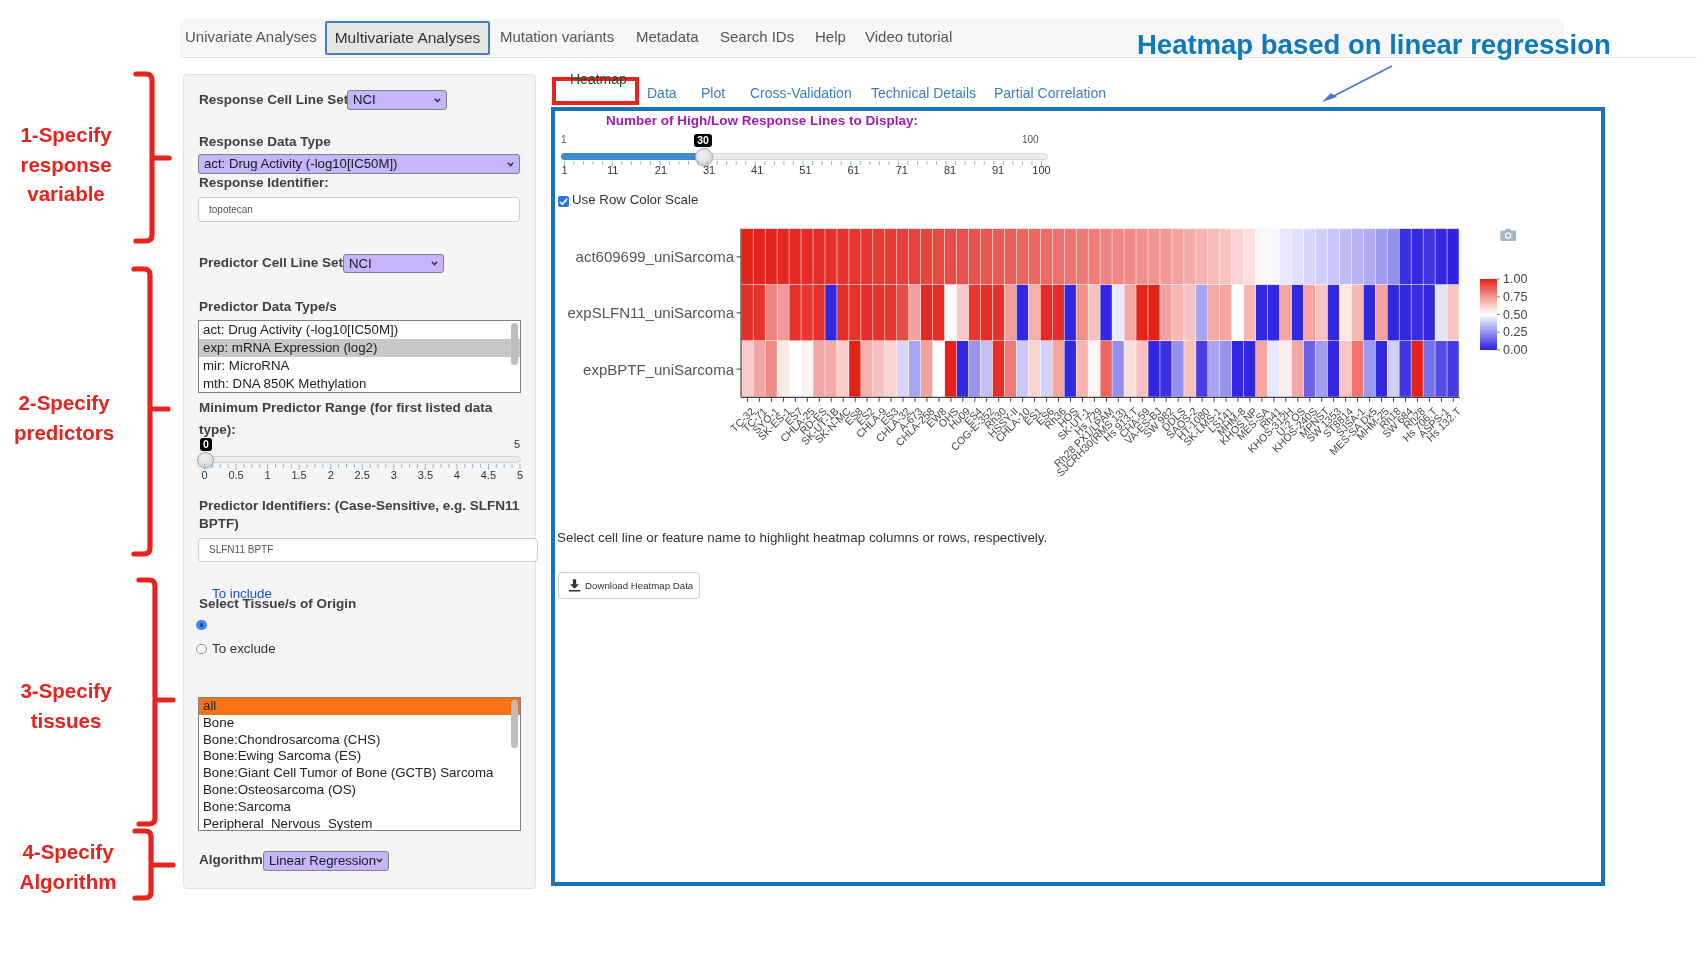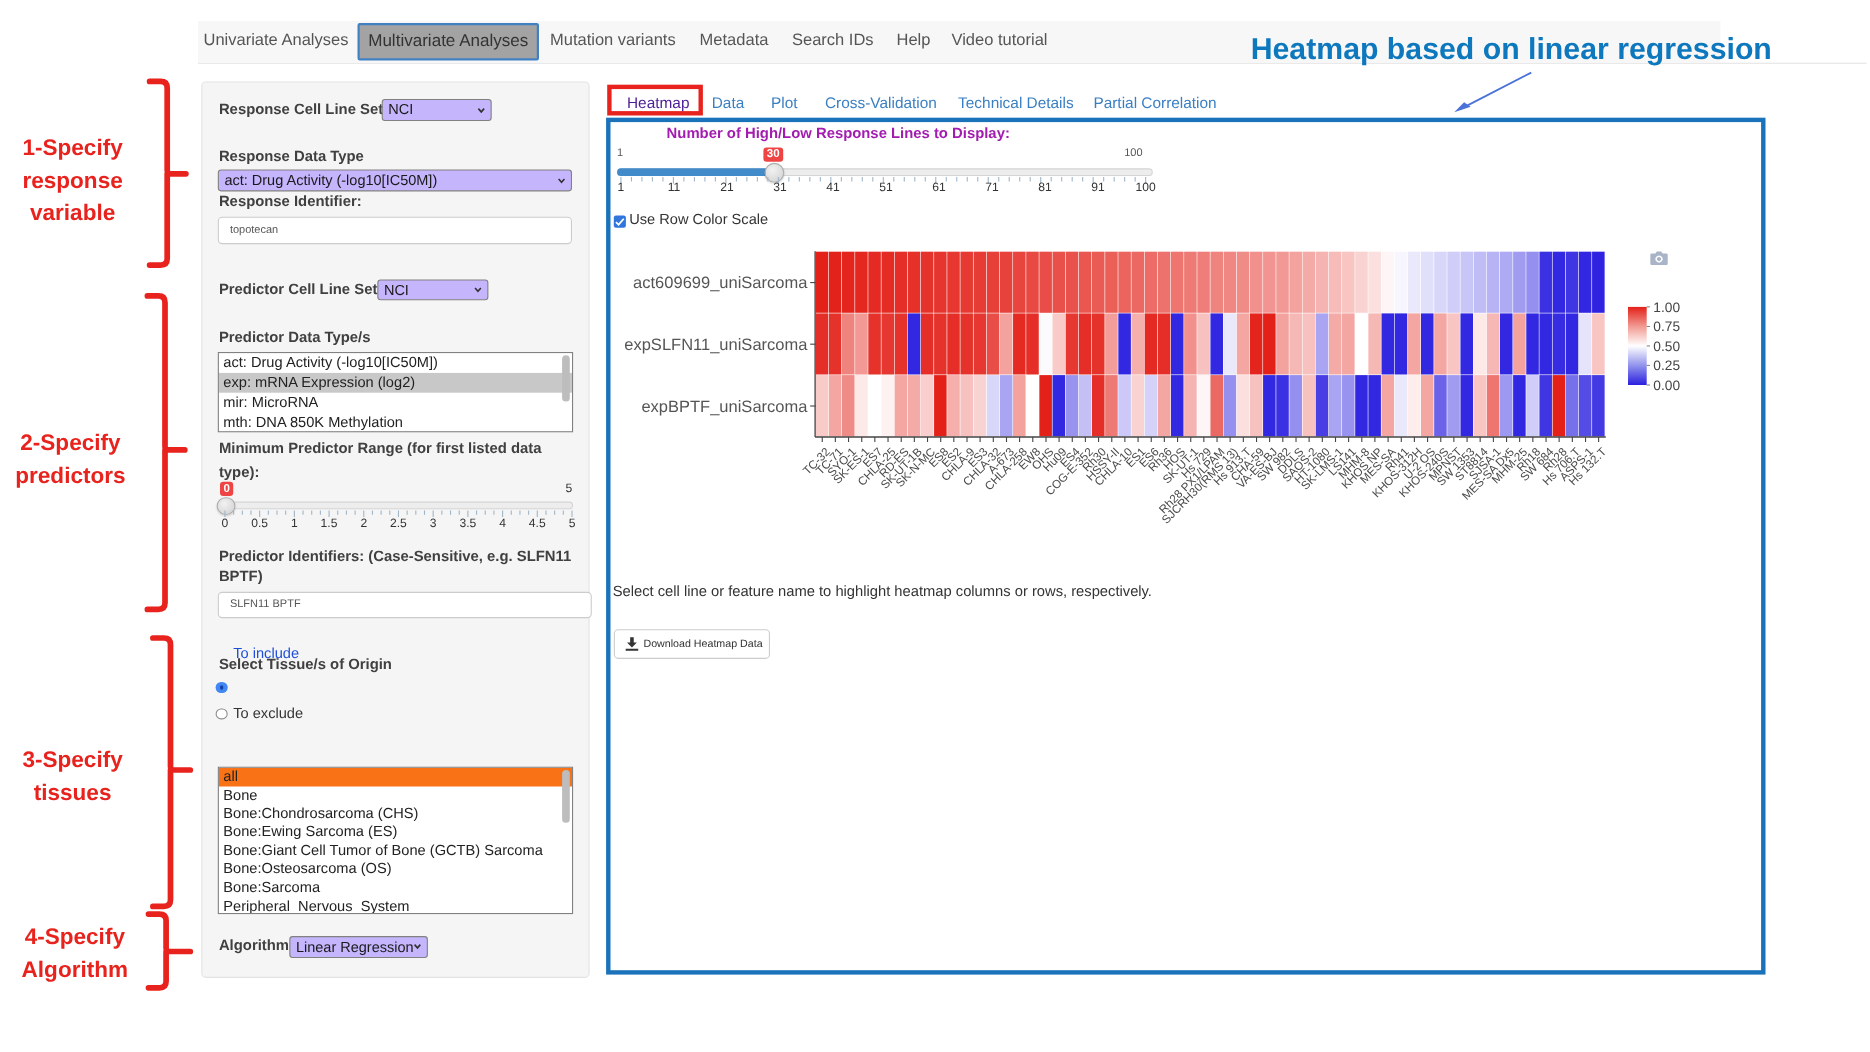--- a/index.html
+++ b/index.html
@@ -2,42 +2,42 @@
 <html><head>
 <meta charset="utf-8">
 <style>
 * { margin:0; padding:0; box-sizing:border-box; }
 body { width:1700px; height:956px; background:#fff; font-family:"Liberation Sans", sans-serif; position:relative; overflow:hidden; }
 .abs { position:absolute; }
 
 #navline { left:180px; top:56.5px; width:1517px; height:1px; background:#e4e4e4; }
 #navstrip { left:180px; top:19px; width:1384px; height:37.5px; background:#f7f7f7; }
 .nav { position:absolute; top:9px; font-size:15px; color:#555; }
-#mtab { position:absolute; left:145px; top:2px; width:165px; height:33.5px; background:#a3a3a3; border:2px solid #4181c2; border-radius:2px; color:#333; font-size:15.5px; text-align:center; line-height:29.5px; }
+#mtab { position:absolute; left:145px; top:2px; width:165px; height:33.5px; background:#e5e5e5; border:2px solid #4181c2; border-radius:2px; color:#333; font-size:15.5px; text-align:center; line-height:29.5px; }
 
 #title { left:1137px; top:29px; font-size:27.5px; font-weight:bold; color:#0e78be; }
 
 .redtxt { color:#e8231e; font-weight:bold; font-size:20.5px; text-align:center; line-height:29.5px; }
 
 #panel { left:183px; top:74px; width:353px; height:815px; background:#f5f5f5; border:1px solid #e3e3e3; border-radius:4px; }
 .lbl { position:absolute; font-weight:bold; font-size:13.5px; color:#404040; }
 .sel { position:absolute; background:#c4b5fd; border:1px solid #818181; border-radius:3px; font-size:13.2px; color:#1a1a1a; padding-left:5px; }
 .sel .txt { display:block; line-height:17.5px; white-space:nowrap; overflow:hidden; }
 .chev { position:absolute; right:5px; top:5.5px; width:7px; height:7px; }
 .inp { position:absolute; background:#fff; border:1px solid #ccc; border-radius:4px; font-size:10px; color:#555; padding-left:10px; }
 .listbox { position:absolute; background:#fff; border:1px solid #818181; overflow:hidden; }
 .listbox div { padding-left:4px; white-space:nowrap; color:#222; }
 .sb { position:absolute; background:#bdbdbd; width:7px; border-radius:4px; }
 
 #bluebox { left:551px; top:107px; width:1054px; height:779px; border:4.5px solid #1a72bb; }
 .tab { position:absolute; top:85px; font-size:14px; color:#3a7fc2; }
 #redrect { left:552px; top:77px; width:87px; height:28px; border:4.5px solid #e8231e; }
 .track { position:absolute; height:7px; background:#ededed; border:1px solid #d5d5d5; border-radius:4px; }
 .handle { position:absolute; width:16px; height:16px; border-radius:50%; background:radial-gradient(circle at 40% 35%, #f2f2f2, #cfcfcf); border:1px solid #adadad; box-shadow:0 1px 2px rgba(0,0,0,0.18); }
-.badge { position:absolute; background:#ef4444; color:#fff; font-size:10.5px; font-weight:bold; border-radius:3px; text-align:center; }
+.badge { position:absolute; background:#000000; color:#fff; font-size:10.5px; font-weight:bold; border-radius:3px; text-align:center; }
 </style>
 </head>
 <body>
 
 <div class="abs" id="navline"></div>
 <div class="abs" id="navstrip">
   <span class="nav" style="left:5px;">Univariate Analyses</span>
   <div id="mtab">Multivariate Analyses</div>
   <span class="nav" style="left:320px;">Mutation variants</span>
   <span class="nav" style="left:456px;">Metadata</span>
@@ -178,21 +178,21 @@
 <div class="sb" style="left:511px; top:700px; height:48px;"></div>
 <div class="lbl" style="left:199px; top:852px;">Algorithm</div>
 <div class="sel" style="left:263px; top:850.5px; width:126px; height:20px;">
     <span class="txt">Linear Regression</span>
   <svg class="chev" viewBox="0 0 8 8">
       <path d="M1 2 L4 5.4 L7 2" fill="none" stroke="#333" stroke-width="1.7"></path>
     </svg>
   </div>
 
 <div class="abs" id="redrect"></div>
-<span class="abs" style="left:570px; top:85px; font-size:14px; color:#4c1d95;">Heatmap</span>
+<span class="abs" style="left:570px; top:71px; font-size:14px; color:#14532d;">Heatmap</span>
 <span class="tab" style="left:647px;">Data</span>
 <span class="tab" style="left:701px;">Plot</span>
 <span class="tab" style="left:750px;">Cross-Validation</span>
 <span class="tab" style="left:871px;">Technical Details</span>
 <span class="tab" style="left:994px;">Partial Correlation</span>
 
 <div class="abs" id="bluebox"></div>
 <div class="lbl" style="left:561px; top:113px; font-size:13.5px; color:#a21caf;margin-left:45px;">Number of High/Low Response Lines to Display:</div>
 <div class="abs" style="left:561px; top:134px; font-size:10px; color:#555;">1</div>
 <div class="abs" style="left:1022px; top:134px; font-size:10px; color:#555;">100</div>

